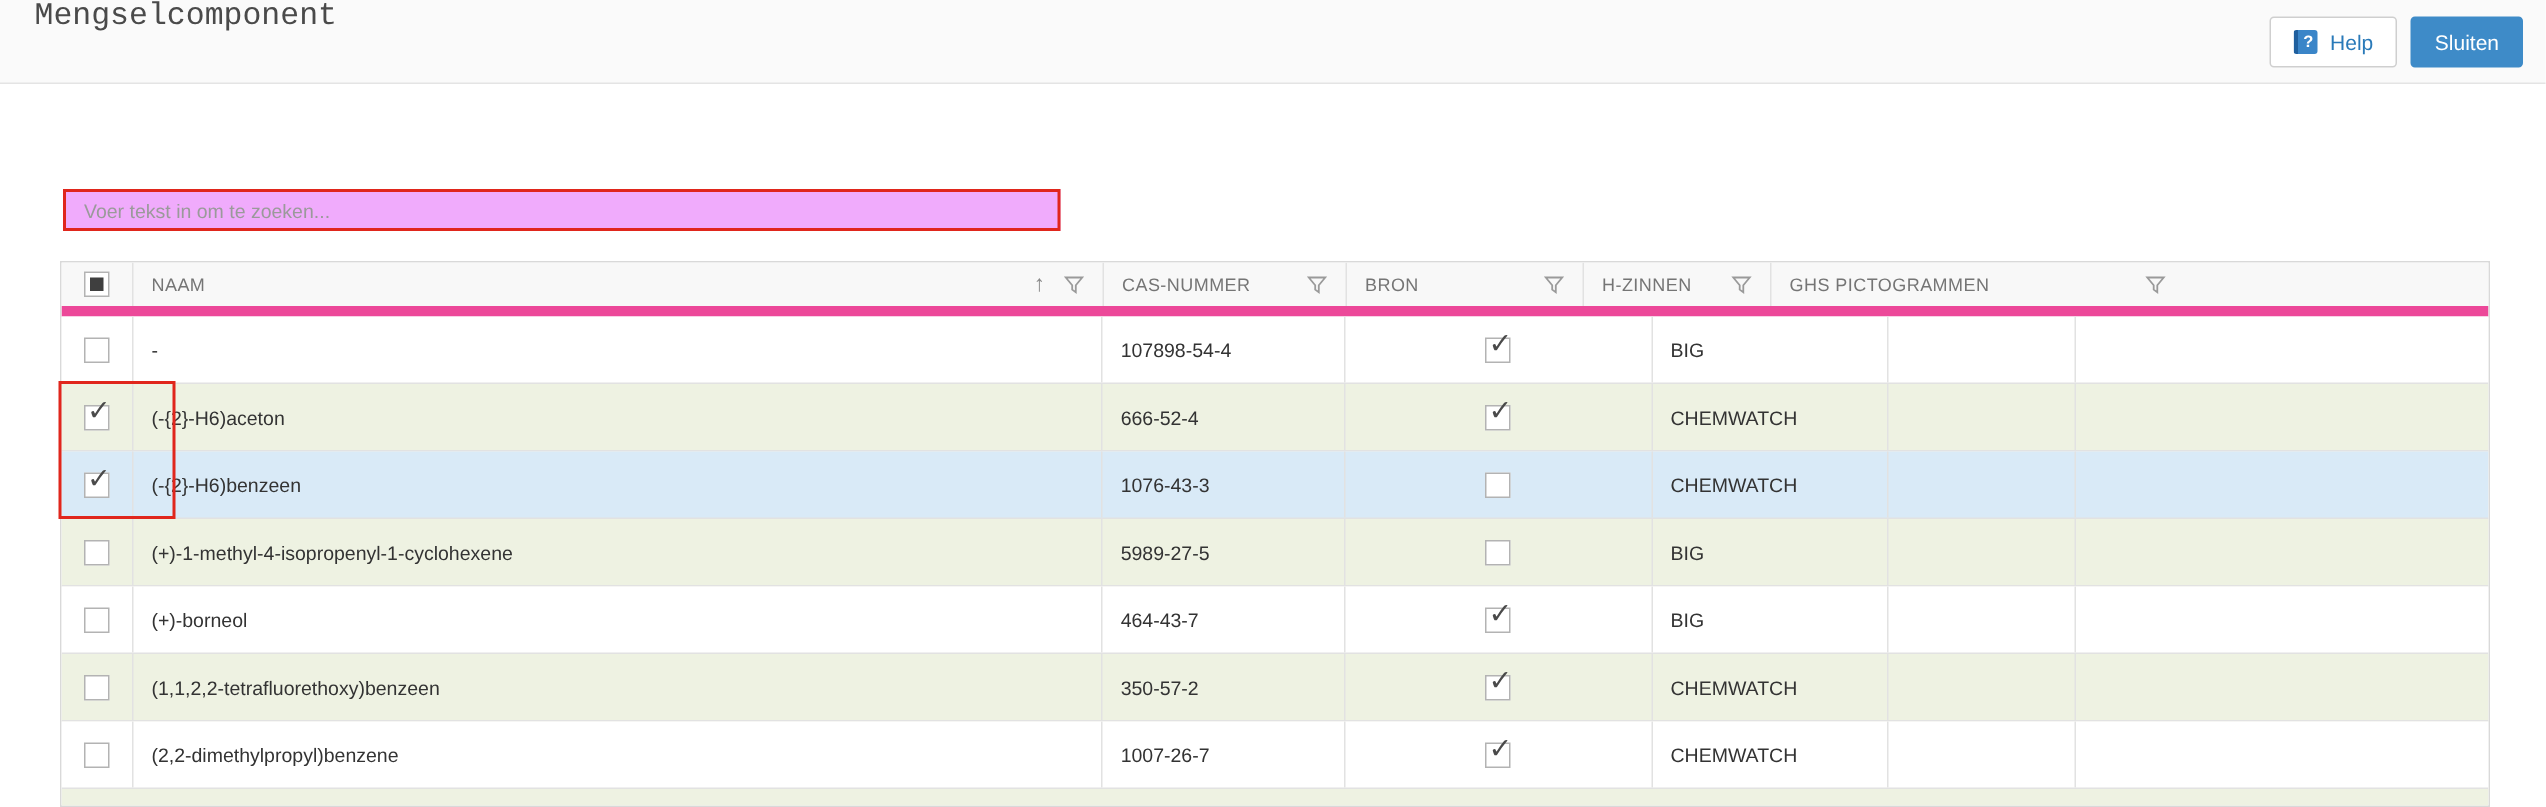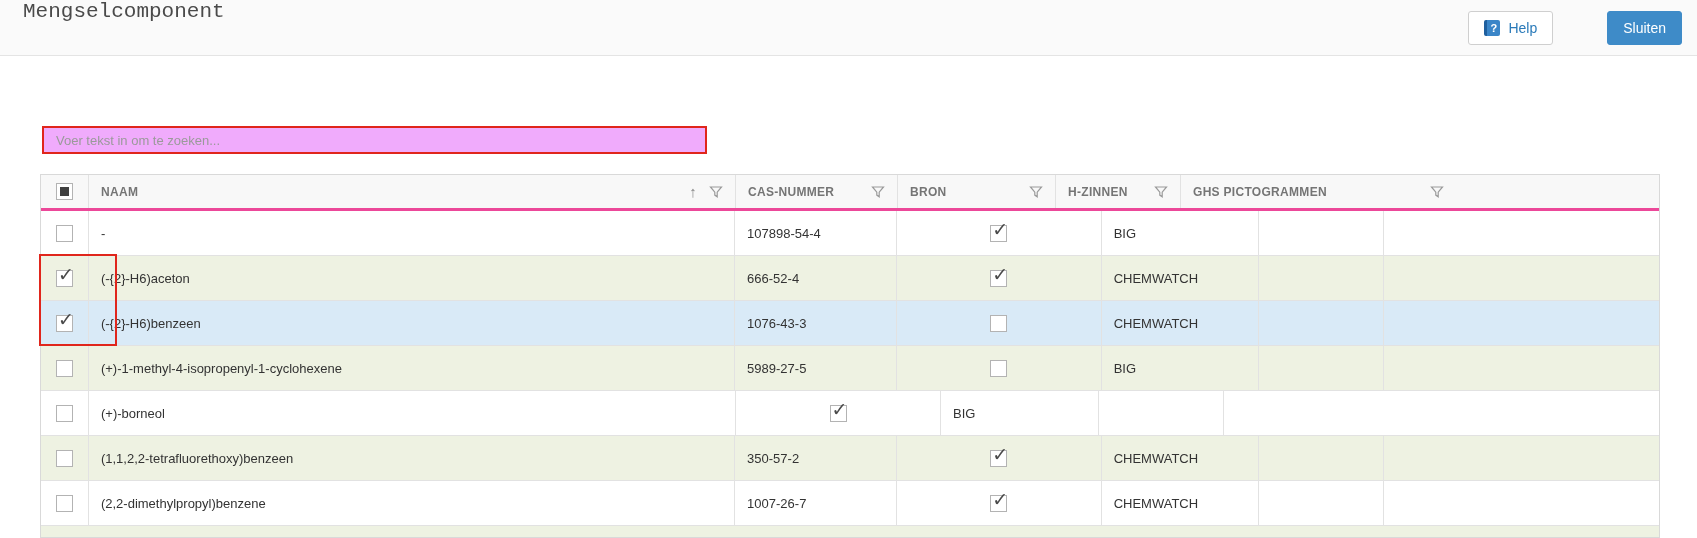--- a/index.html
+++ b/index.html
@@ -8,39 +8,39 @@
 
   
   .topbar { position:absolute; left:0; top:0; width:1697px; height:56px;
     background:#fafafa; border-bottom:1px solid #e4e4e4; }
   .page-title { position:absolute; left:23px; top:0; font-size:21px;
     font-weight:400; color:#4a4a4a;font-family:Liberation Mono, monospace; }
   .topbar-buttons { position:absolute; right:15px; top:11px; display:flex; gap:9px; }
   .btn { height:34px; display:inline-flex; align-items:center; gap:8px;
     padding:0 15px; background:#fff; border:1px solid #cfcfcf; border-radius:3px;
     color:#2a7ab9; font-size:14px; cursor:pointer; font-family:inherit; }
-  .btn.primary { background:#3e8bc8; border-color:#3e8bc8; color:#fff;margin-left:45px; }
+  .btn.primary { background:#3e8bc8; border-color:#3e8bc8; color:#fff; }
   .btn.annotated { border:2px solid #e0261c; }
   .book-icon { width:16px; height:16px; background:#3a85c8; border-radius:2px;
     border-left:3px solid #1f5f9e; color:#fff; font-size:11px; font-weight:bold;
     display:inline-flex; align-items:center; justify-content:center; }
   .flask-icon svg { display:block; }
 
   
   .search-wrap { position:absolute; left:42px; top:126px; width:665px; height:28px;
     border:2px solid #e0261c; background:#f0abfc; }
   .search-wrap input { width:100%; height:100%; border:none; outline:none;
     padding:0 12px; font-size:13px; color:#333; font-family:inherit; background:transparent; }
   .search-wrap input::placeholder { color:#9a9a9a; }
 
   
   .grid { position:absolute; left:40px; top:174px; width:1620px; height:364px;
     border:1px solid #d9d9d9; overflow:hidden; background:#fff; }
   .grow { display:flex; width:100%; }
-  .ghead { height:36px; background:#f8f8f8; border-bottom:3px solid #ec4899;font-weight:bold; }
+  .ghead { height:36px; background:#f8f8f8; border-bottom:7px solid #ec4899; }
   .ghead .cell { color:#757575; font-size:12px; letter-spacing:.3px;
     display:flex; align-items:center; position:relative; }
   .row { height:45px; border-bottom:1px solid #e2e2e2; background:#fff; }
   .row.alt { background:#eef2e2; }
   .row.selected { background:#d9eaf7; }
   .row.partial { height:12px; border-bottom:none; }
   .cell { border-right:1px solid #e2e2e2; padding:0 12px; display:flex;
     align-items:center; font-size:13px; color:#333; overflow:hidden; white-space:nowrap; }
   .cell:last-child { border-right:none; }
   .c-check { width:48px; justify-content:center; padding:0; }
@@ -198,20 +198,21 @@
     <div class="cell c-bron">BIG</div>
     <div class="cell c-h"></div>
     <div class="cell c-ghs"></div>
   </div>
 
   <div class="grow row">
     <div class="cell c-check">
         <span class="cb"></span>
       </div>
     <div class="cell c-name">(+)-borneol</div>
+    <div class="cell c-cas">464-43-7</div>
     <div class="cell c-portal">
         <span class="cb checked">
           <span class="tick">✓</span>
         </span>
       </div>
     <div class="cell c-bron">BIG</div>
     <div class="cell c-h"></div>
     <div class="cell c-ghs"></div>
   </div>
 

